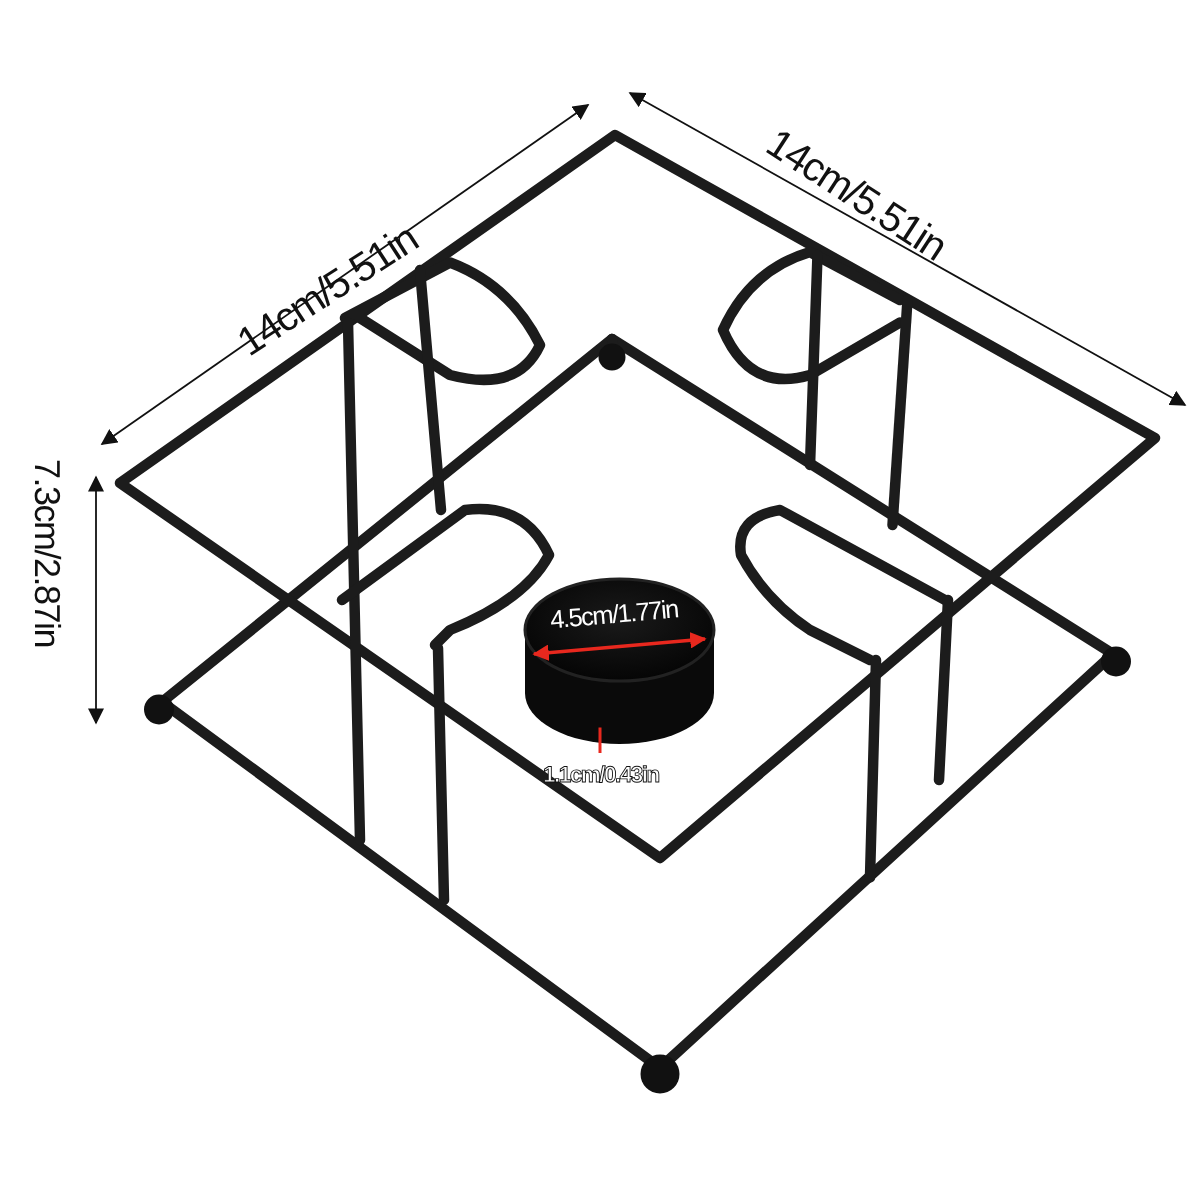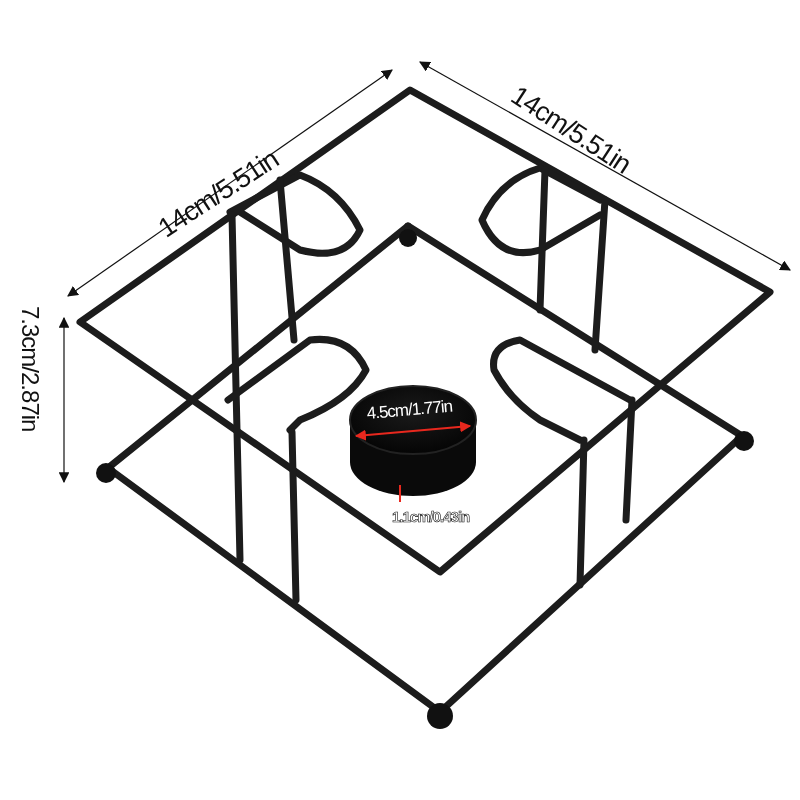--- a/index.html
+++ b/index.html
@@ -40,21 +40,20 @@
       font-size: 17px;
       color: #ffffff;
       transform: rotate(-5deg);
     }
     .dim-depth {
       left: 362px; top: 508px;
       font-size: 15px;
       color: #ffffff;
       -webkit-text-stroke: 0.6px #111;
       font-weight: bold;
-      margin-left: 30px;
     }
   </style>
 </head>
 <body>
 
 <div id="stage">
 
   <svg width="800" height="800" viewBox="0 0 800 800">
     <defs>
       <marker id="ah" viewBox="0 0 10 10" refX="9" refY="5" markerWidth="9" markerHeight="9" orient="auto-start-reverse">

